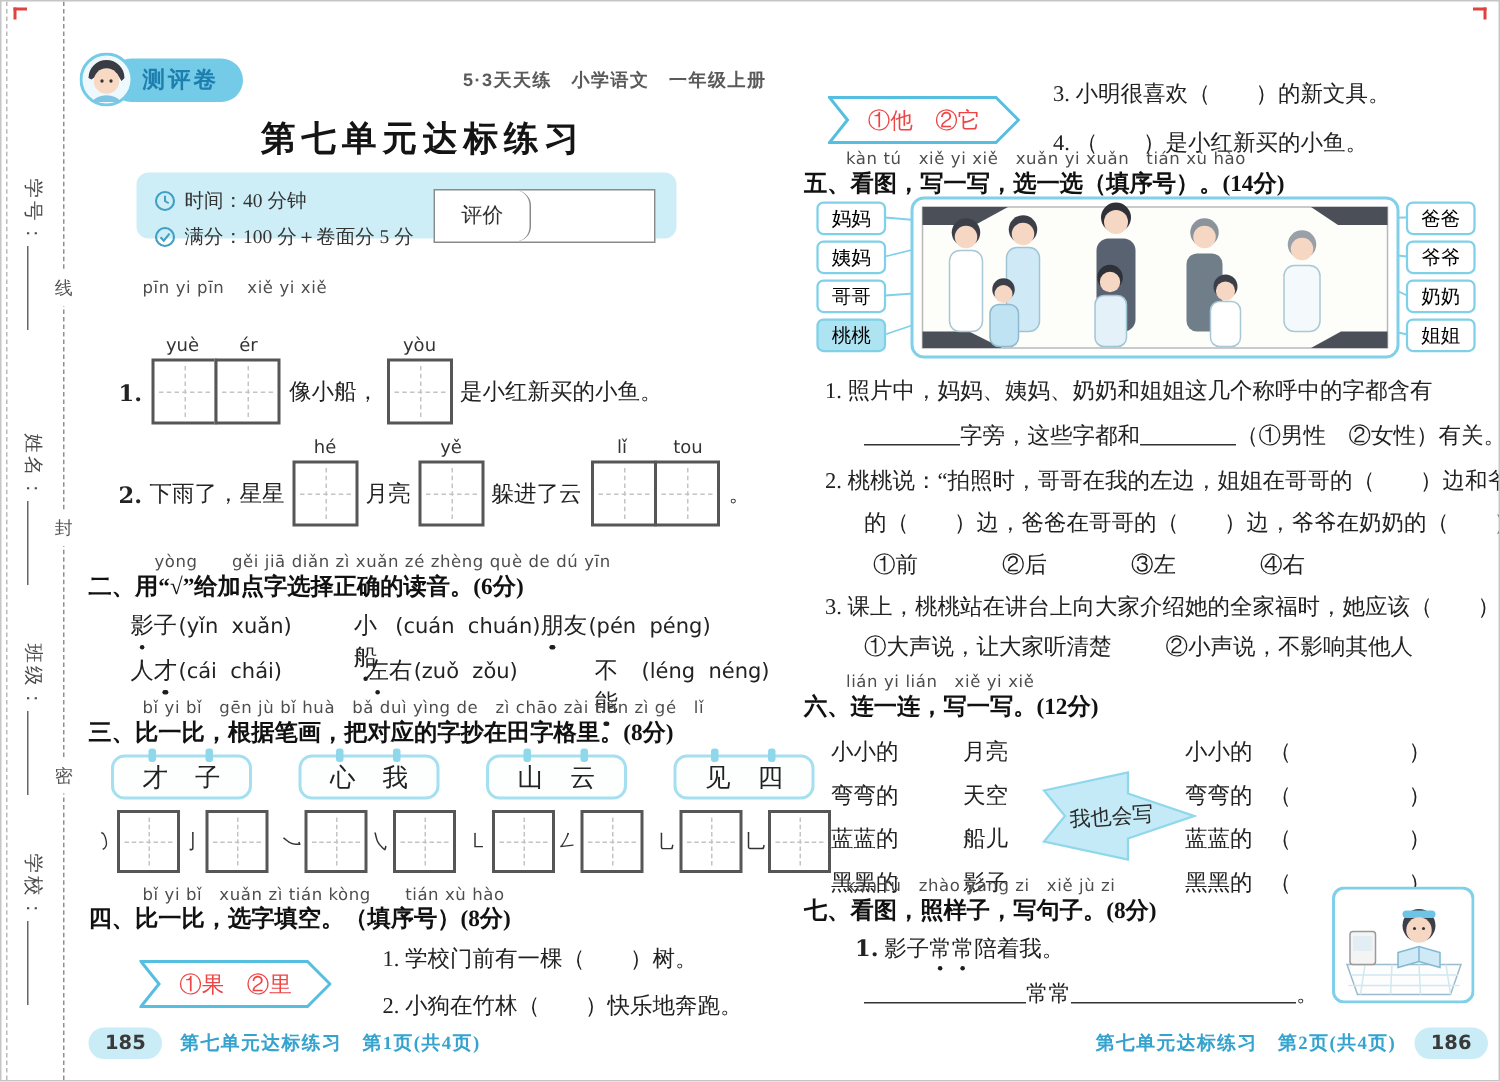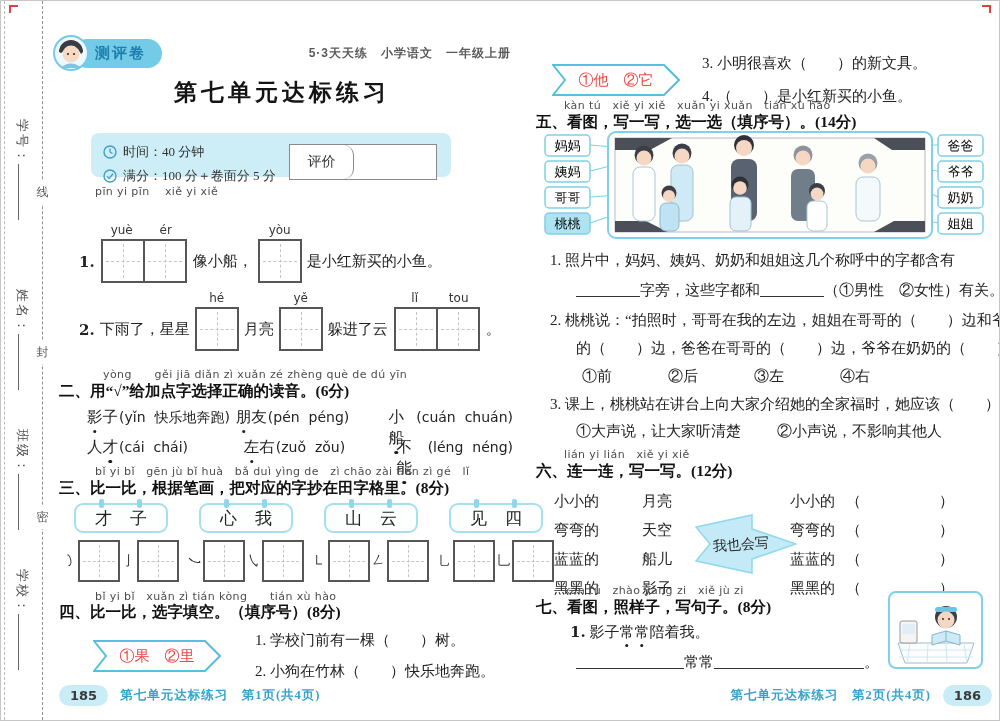--- a/index.html
+++ b/index.html
@@ -43,21 +43,21 @@
   .ribbon { position: relative; width: 128px; height: 32px; flex: none; }
   .ribbon svg { position: absolute; inset: 0; }
   .ribbon .lbl { position: absolute; inset: 0; display: flex; align-items: center; justify-content: center; font-size: 15px; color: #ef4444; }
 
   
   .badge-row { left: 2px; top: 34px; width: 458px; display: flex; align-items: center; justify-content: space-between; }
   .badge { display: flex; align-items: center; }
   .badge-pill { background: #74cbe7; color: #1e7fae; font-family: Liberation Serif, serif; font-weight: bold; font-size: 15px; letter-spacing: 2px; padding: 5px 16px 5px 22px; border-radius: 16px; margin-left: -16px; }
   .edition { font-family: "Liberation Sans", sans-serif; font-weight: bold; font-size: 12px; color: #5a5a5a; letter-spacing: 1px; }
   .title { left: 0; top: 76px; width: 462px; text-align: center; font-size: 23px; font-weight: bold; letter-spacing: 4px; color: #141414; }
-  .infobox { left: 40px; top: 132px; width: 360px; height: 44px; background: #cdeef6; border-radius: 8px; padding: 9px 12px; }
+  .infobox { left: 40px; top: 114px; width: 360px; height: 44px; background: #cdeef6; border-radius: 8px; padding: 9px 12px; }
   .inforow { display: flex; align-items: center; gap: 6px; font-size: 13px; color: #333; height: 20px; }
   .evalbox { position: absolute; right: 14px; top: 11px; width: 148px; height: 36px; background: #fff; border: 1px solid #8a8a8a; display: flex; }
   .evalbox .c1 { width: 64px; border-right: 1px solid #8a8a8a; display: flex; align-items: center; justify-content: center; font-size: 14px; color: #333; border-radius: 10px; }
   .evalbox .c2 { flex: 1; }
 
   
   .s2row { display: flex; }
   .s2item { display: flex; align-items: baseline; }
   .s2item .word { font-size: 15.5px; }
   .s2item .opts { font-family: "DejaVu Sans", sans-serif; font-size: 14px; color: #222; margin-left: 1px; white-space: pre; }
@@ -207,29 +207,29 @@
       </div>
       <span class="qtxt">。</span>
     </div>
 
     <div class="abs py" style="left:52px; top:366px">yòng　　gěi jiā diǎn zì xuǎn zé zhèng què de dú yīn</div>
     <div class="abs sech" style="left:8px; top:380px">二、用“√”给加点字选择正确的读音。(6分)</div>
 
     <div class="abs s2row" style="left:36px; top:406px">
       <div class="s2item" style="width:154px">
           <span class="word"><span class="zdot">影</span><span>子</span></span>
-          <span class="opts">(yǐn  快乐地奔跑)</span>
+          <span class="opts">(yǐn  xuǎn)</span>
+        </div>
+      <div class="s2item">
+          <span class="word"><span>小</span><span class="zdot">船</span></span>
+          <span class="opts">(cuán  chuán)</span>
         </div>
       <div class="s2item" style="width:158px">
           <span class="word"><span class="zdot">朋</span><span>友</span></span>
           <span class="opts">(pén  péng)</span>
-        </div>
-      <div class="s2item">
-          <span class="word"><span>小</span><span class="zdot">船</span></span>
-          <span class="opts">(cuán  chuán)</span>
         </div>
     </div>
     <div class="abs s2row" style="left:36px; top:436px">
       <div class="s2item" style="width:158px">
           <span class="word"><span>人</span><span class="zdot">才</span></span>
           <span class="opts">(cái  chái)</span>
         </div>
       <div class="s2item" style="width:154px">
           <span class="word"><span class="zdot">左</span><span>右</span></span>
           <span class="opts">(zuǒ  zǒu)</span>

